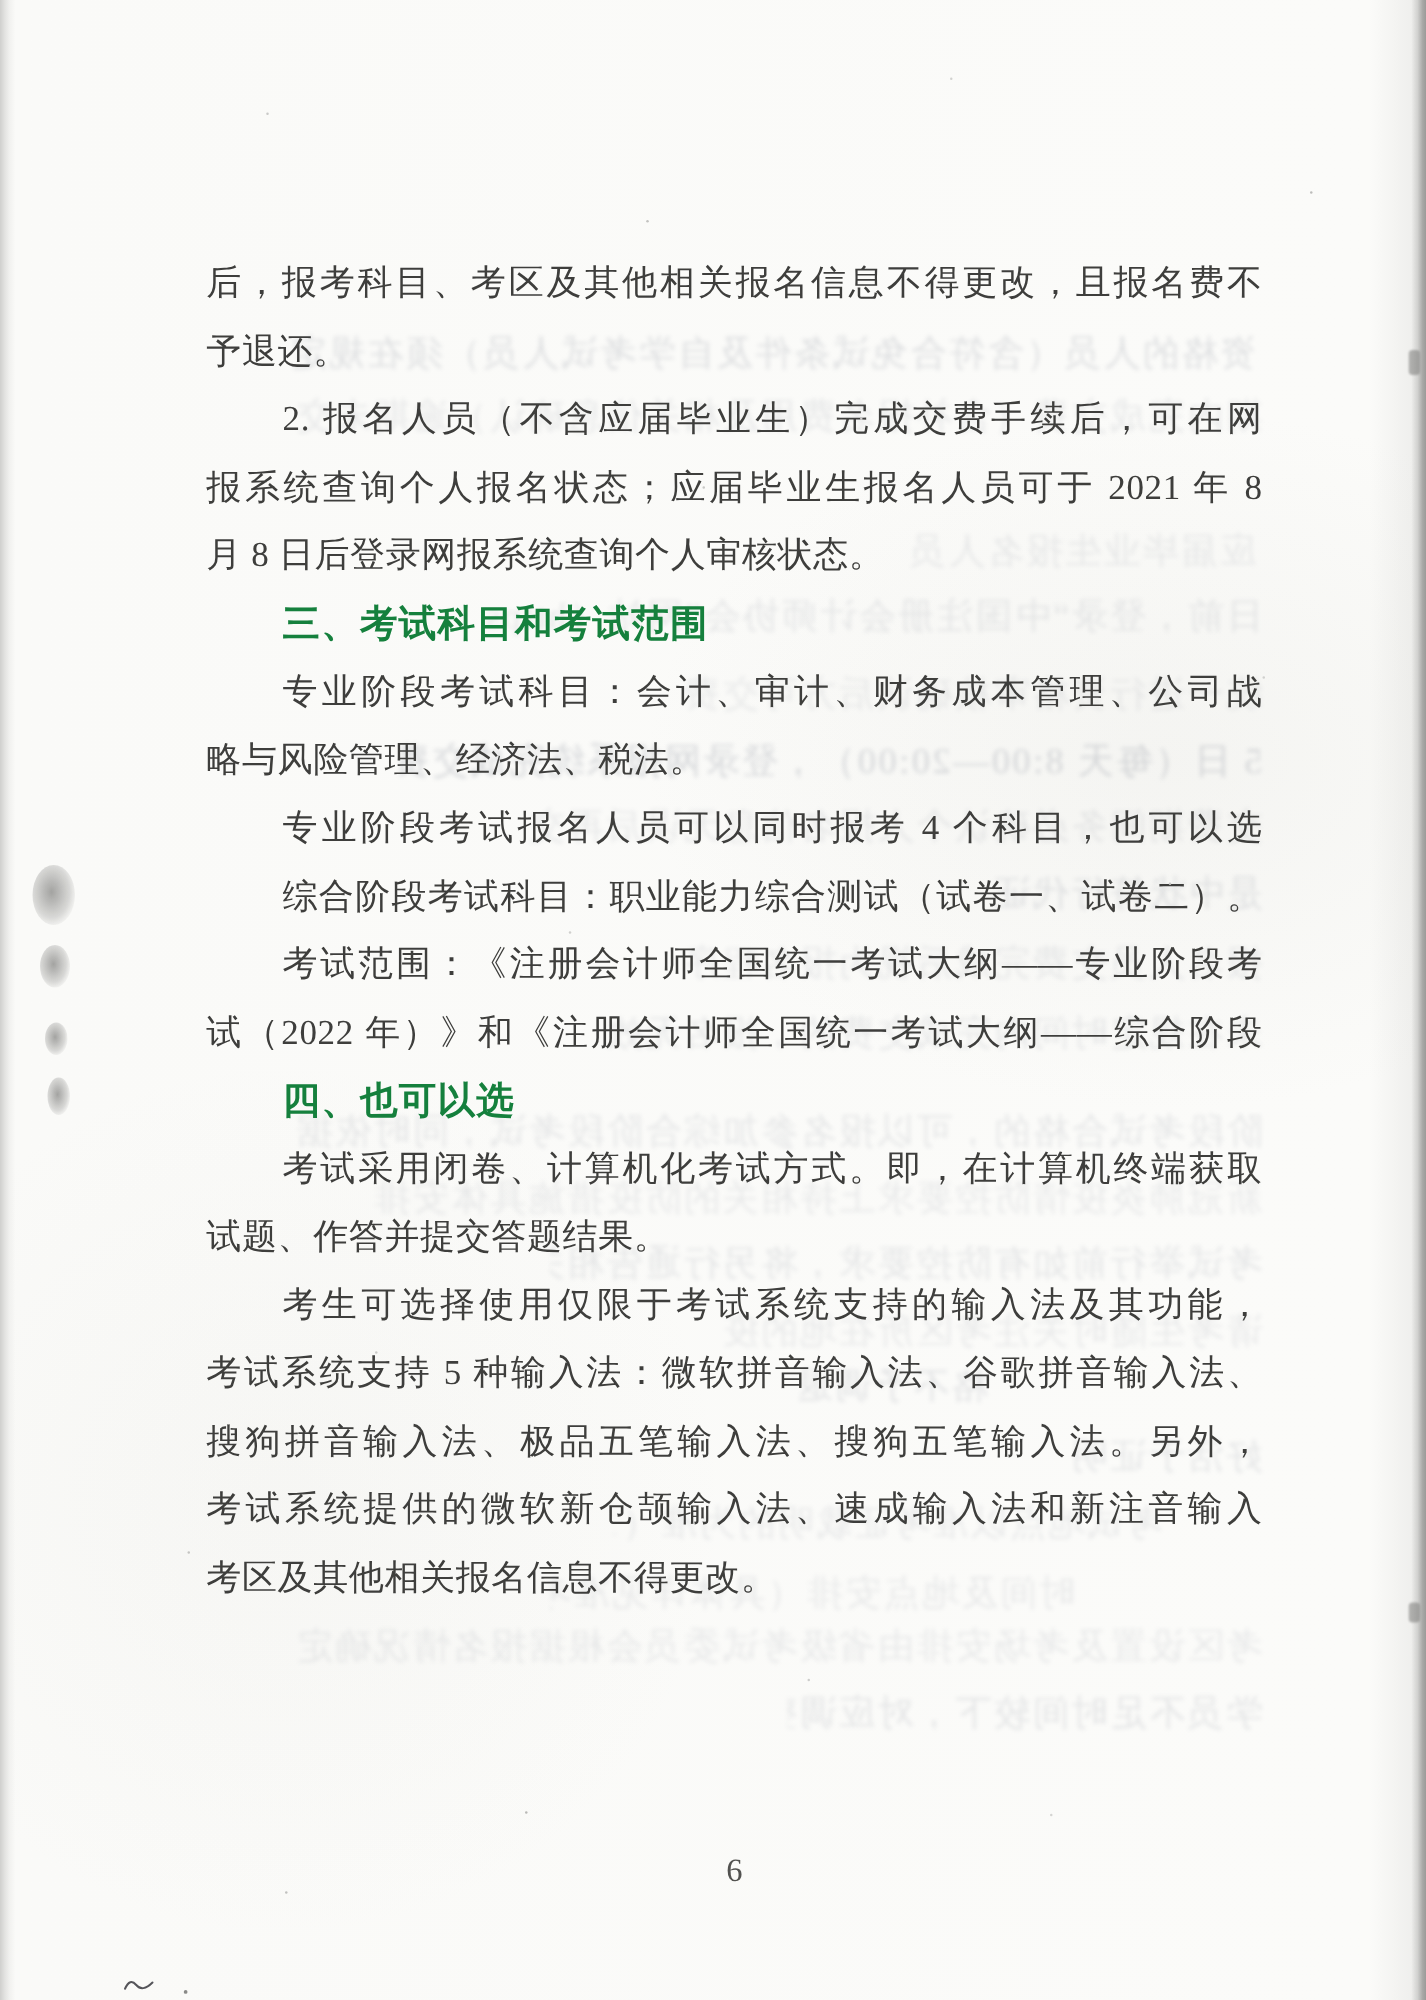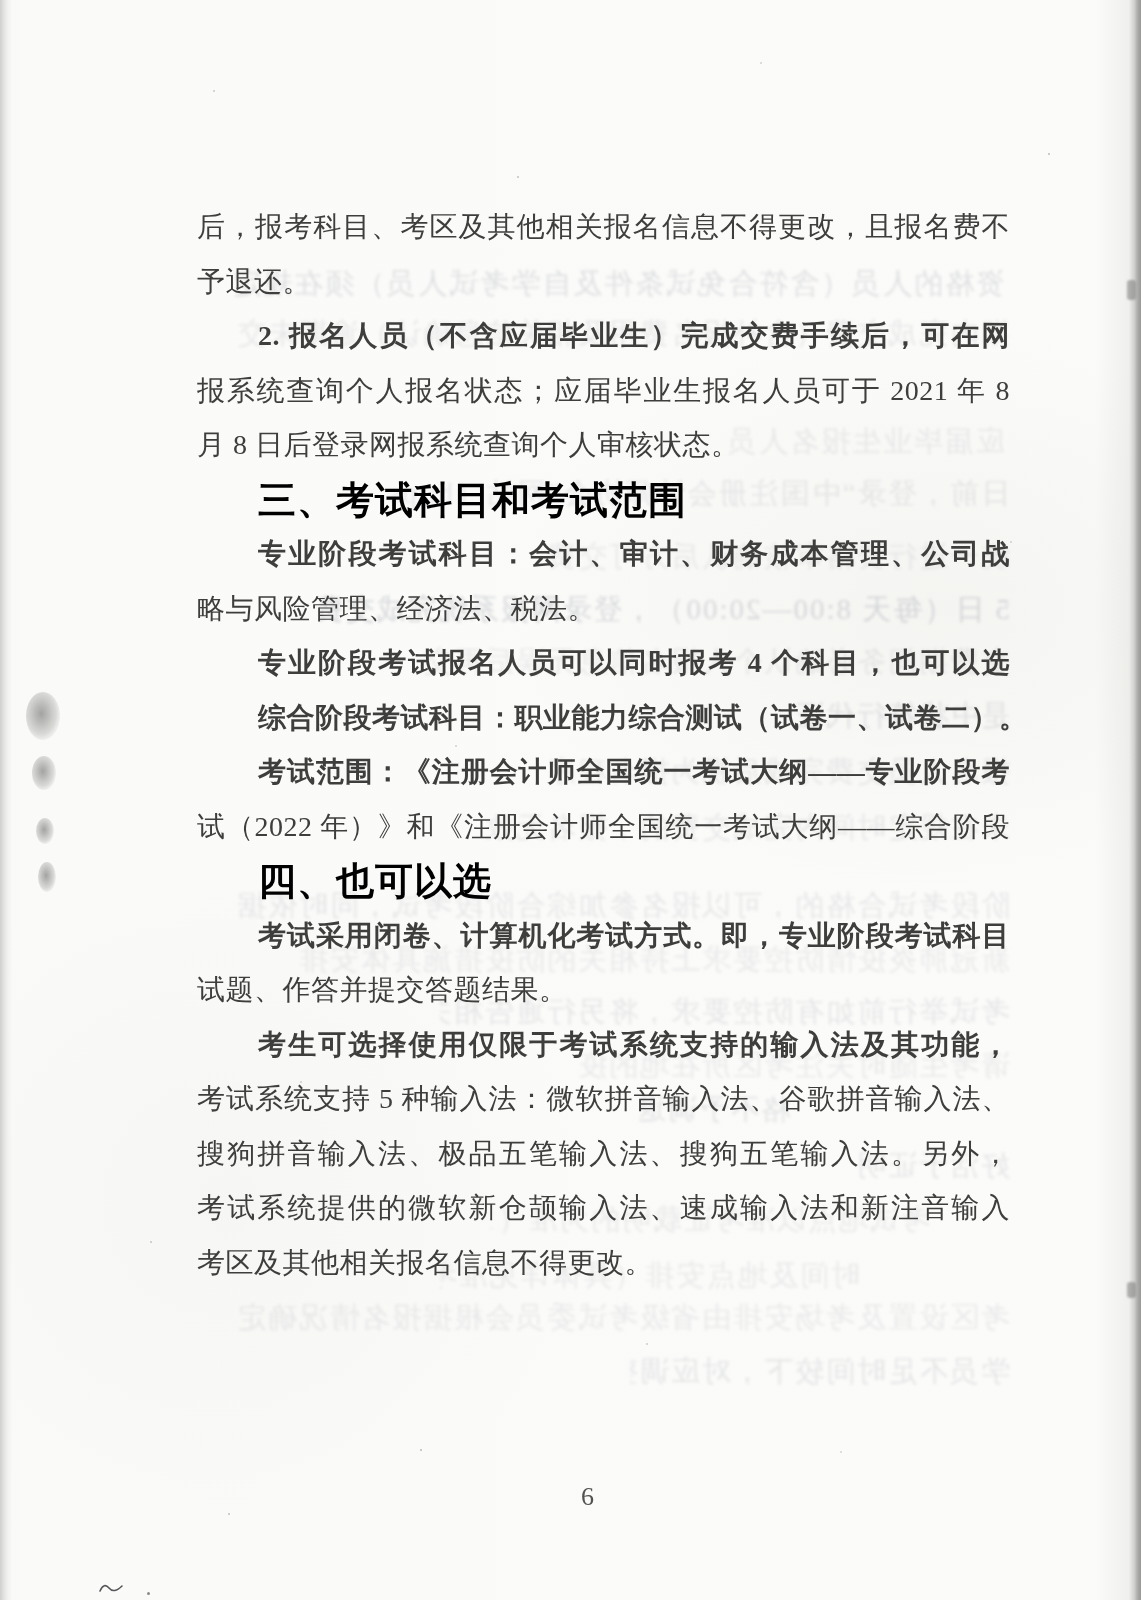--- a/index.html
+++ b/index.html
@@ -9,25 +9,25 @@
       radial-gradient(ellipse 600px 400px at 82% 38%, rgba(214,214,208,.18), transparent 70%),
       radial-gradient(ellipse 500px 500px at 20% 75%, rgba(216,216,210,.12), transparent 70%),
       linear-gradient(90deg,#f1f1ef 0px,#fafaf8 12px,#fbfbf9 96%,#efefed 99%,#e6e6e4 100%);
     font-family:"Liberation Serif","DejaVu Serif",serif;
   }
   .content{
     position:absolute;left:165px;top:200px;width:845px;
     font-size:28px;color:#3e3e3c;letter-spacing:.5px;
   }
   .line{
-    height:54.5px;line-height:54.5px;white-space:nowrap;margin-left:32px;
+    height:54.5px;line-height:54.5px;white-space:nowrap;
   }
   .line.j{text-align:justify;text-align-last:justify;}
-  .line.ind{padding-left:61px;font-weight:bold;}
-  .line.h{font-weight:bold;font-size:38px;color:#000000;letter-spacing:1px;}
+  .line.ind{padding-left:61px;}
+  .line.h{font-weight:bold;font-size:30px;color:#15803d;letter-spacing:1px;}
   .page-number{
     position:absolute;left:165px;top:1482px;width:845px;text-align:center;
     font-size:26px;color:#525250;
   }
   
   .edge-left{
     position:absolute;left:0;top:0;width:12px;height:1600px;
     background:linear-gradient(90deg,#cfcfcd 0px,#e3e3e1 4px,#f2f2f0 8px,rgba(242,242,240,0) 12px);
   }
   .edge-right{
@@ -90,21 +90,21 @@
   <div class="line j">报系统查询个人报名状态；应届毕业生报名人员可于 2021 年 8</div>
   <div class="line">月 8 日后登录网报系统查询个人审核状态。</div>
   <div class="line h ind">三、考试科目和考试范围</div>
   <div class="line j ind">专业阶段考试科目：会计、审计、财务成本管理、公司战</div>
   <div class="line">略与风险管理、经济法、税法。</div>
   <div class="line j ind">专业阶段考试报名人员可以同时报考 4 个科目，也可以选</div>
   <div class="line j ind">综合阶段考试科目：职业能力综合测试（试卷一、试卷二）。</div>
   <div class="line j ind">考试范围：《注册会计师全国统一考试大纲——专业阶段考</div>
   <div class="line j">试（2022 年）》和《注册会计师全国统一考试大纲——综合阶段</div>
   <div class="line h ind">四、也可以选</div>
-  <div class="line j ind">考试采用闭卷、计算机化考试方式。即，专业阶段考试科目</div>
+  <div class="line j ind">考试采用闭卷、计算机化考试方式。即，在计算机终端获取</div>
   <div class="line">试题、作答并提交答题结果。</div>
   <div class="line j ind">考生可选择使用仅限于考试系统支持的输入法及其功能，</div>
   <div class="line j">考试系统支持 5 种输入法：微软拼音输入法、谷歌拼音输入法、</div>
   <div class="line j">搜狗拼音输入法、极品五笔输入法、搜狗五笔输入法。另外，</div>
   <div class="line j">考试系统提供的微软新仓颉输入法、速成输入法和新注音输入</div>
   <div class="line">考区及其他相关报名信息不得更改。</div>
 </div>
 
 <div class="page-number">6</div>
 

